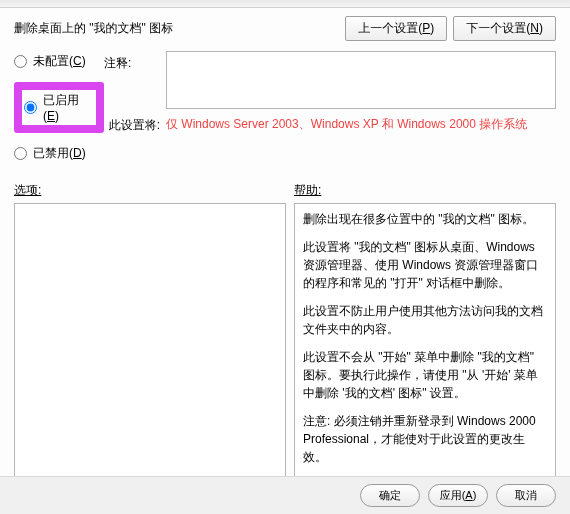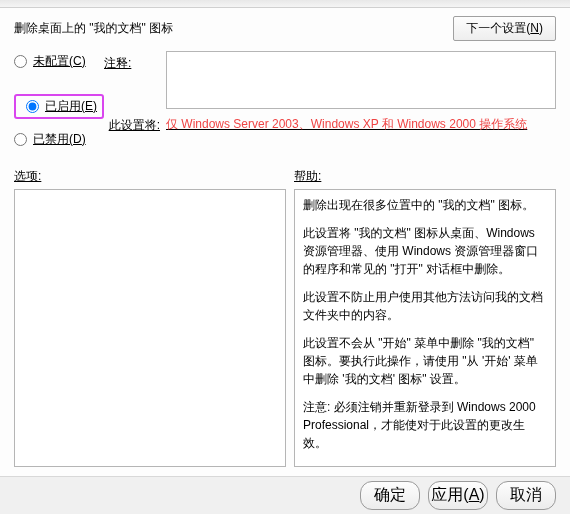--- a/index.html
+++ b/index.html
@@ -35,40 +35,38 @@
   border-radius: 2px;
   padding: 3px 12px;
   font-size: 12px;
   margin-left: 6px;
   cursor: pointer;
   font-family: inherit;
 }
 .config-area {
   display: flex;
   margin-top: 6px;
-  text-decoration: underline;
 }
 .radio-col {
   width: 90px;
   padding-top: 2px;
 }
 .radio-item {
   display: flex;
   align-items: center;
   margin-bottom: 12px;
   cursor: pointer;
 }
 .radio-item input { margin-right: 6px; }
 .highlight {
-  border: 2px solid #d946ef;
+  border: 8px solid #d946ef;
   border-radius: 3px;
-  padding: 2px 5px 2px 10px;
+  padding: 2px 5px 2px 2px;
   display: inline-flex;
   align-items: center;
-  margin-top: 12px;
 }
 .right-col { flex: 1; }
 .field-row {
   display: flex;
   align-items: flex-start;
   margin-bottom: 4px;
 }
 .field-label {
   width: 62px;
   text-align: left;
@@ -132,34 +130,37 @@
   align-items: center;
   padding-right: 14px;
   gap: 8px;
 }
 .bottom-btn {
   background: linear-gradient(#fdfdfd, #ececec);
   border: 1px solid #9a9a9a;
   border-radius: 12px;
   padding: 3px 0;
   width: 60px;
-  font-size: 16px;
+  font-size: 11px;
   cursor: pointer;
   font-family: inherit;
 }
 .under { text-decoration: underline; }
 </style>
 </head>
 <body>
 
 <div class="top-bar"></div>
 
 <div class="content">
   <div class="title-row">
     <div class="title">删除桌面上的 "我的文档" 图标</div>
+    <button class="nav-btn">
+      <span>上一个设置(<span class="under">P</span>)</span>
+    </button>
     <button class="nav-btn">
       <span>下一个设置(<span class="under">N</span>)</span>
     </button>
   </div>
 
   <div class="config-area">
     <div class="radio-col">
       <label class="radio-item">
         <input type="radio" name="state" style="">
         <span>未配置(<span class="under">C</span>)</span>

